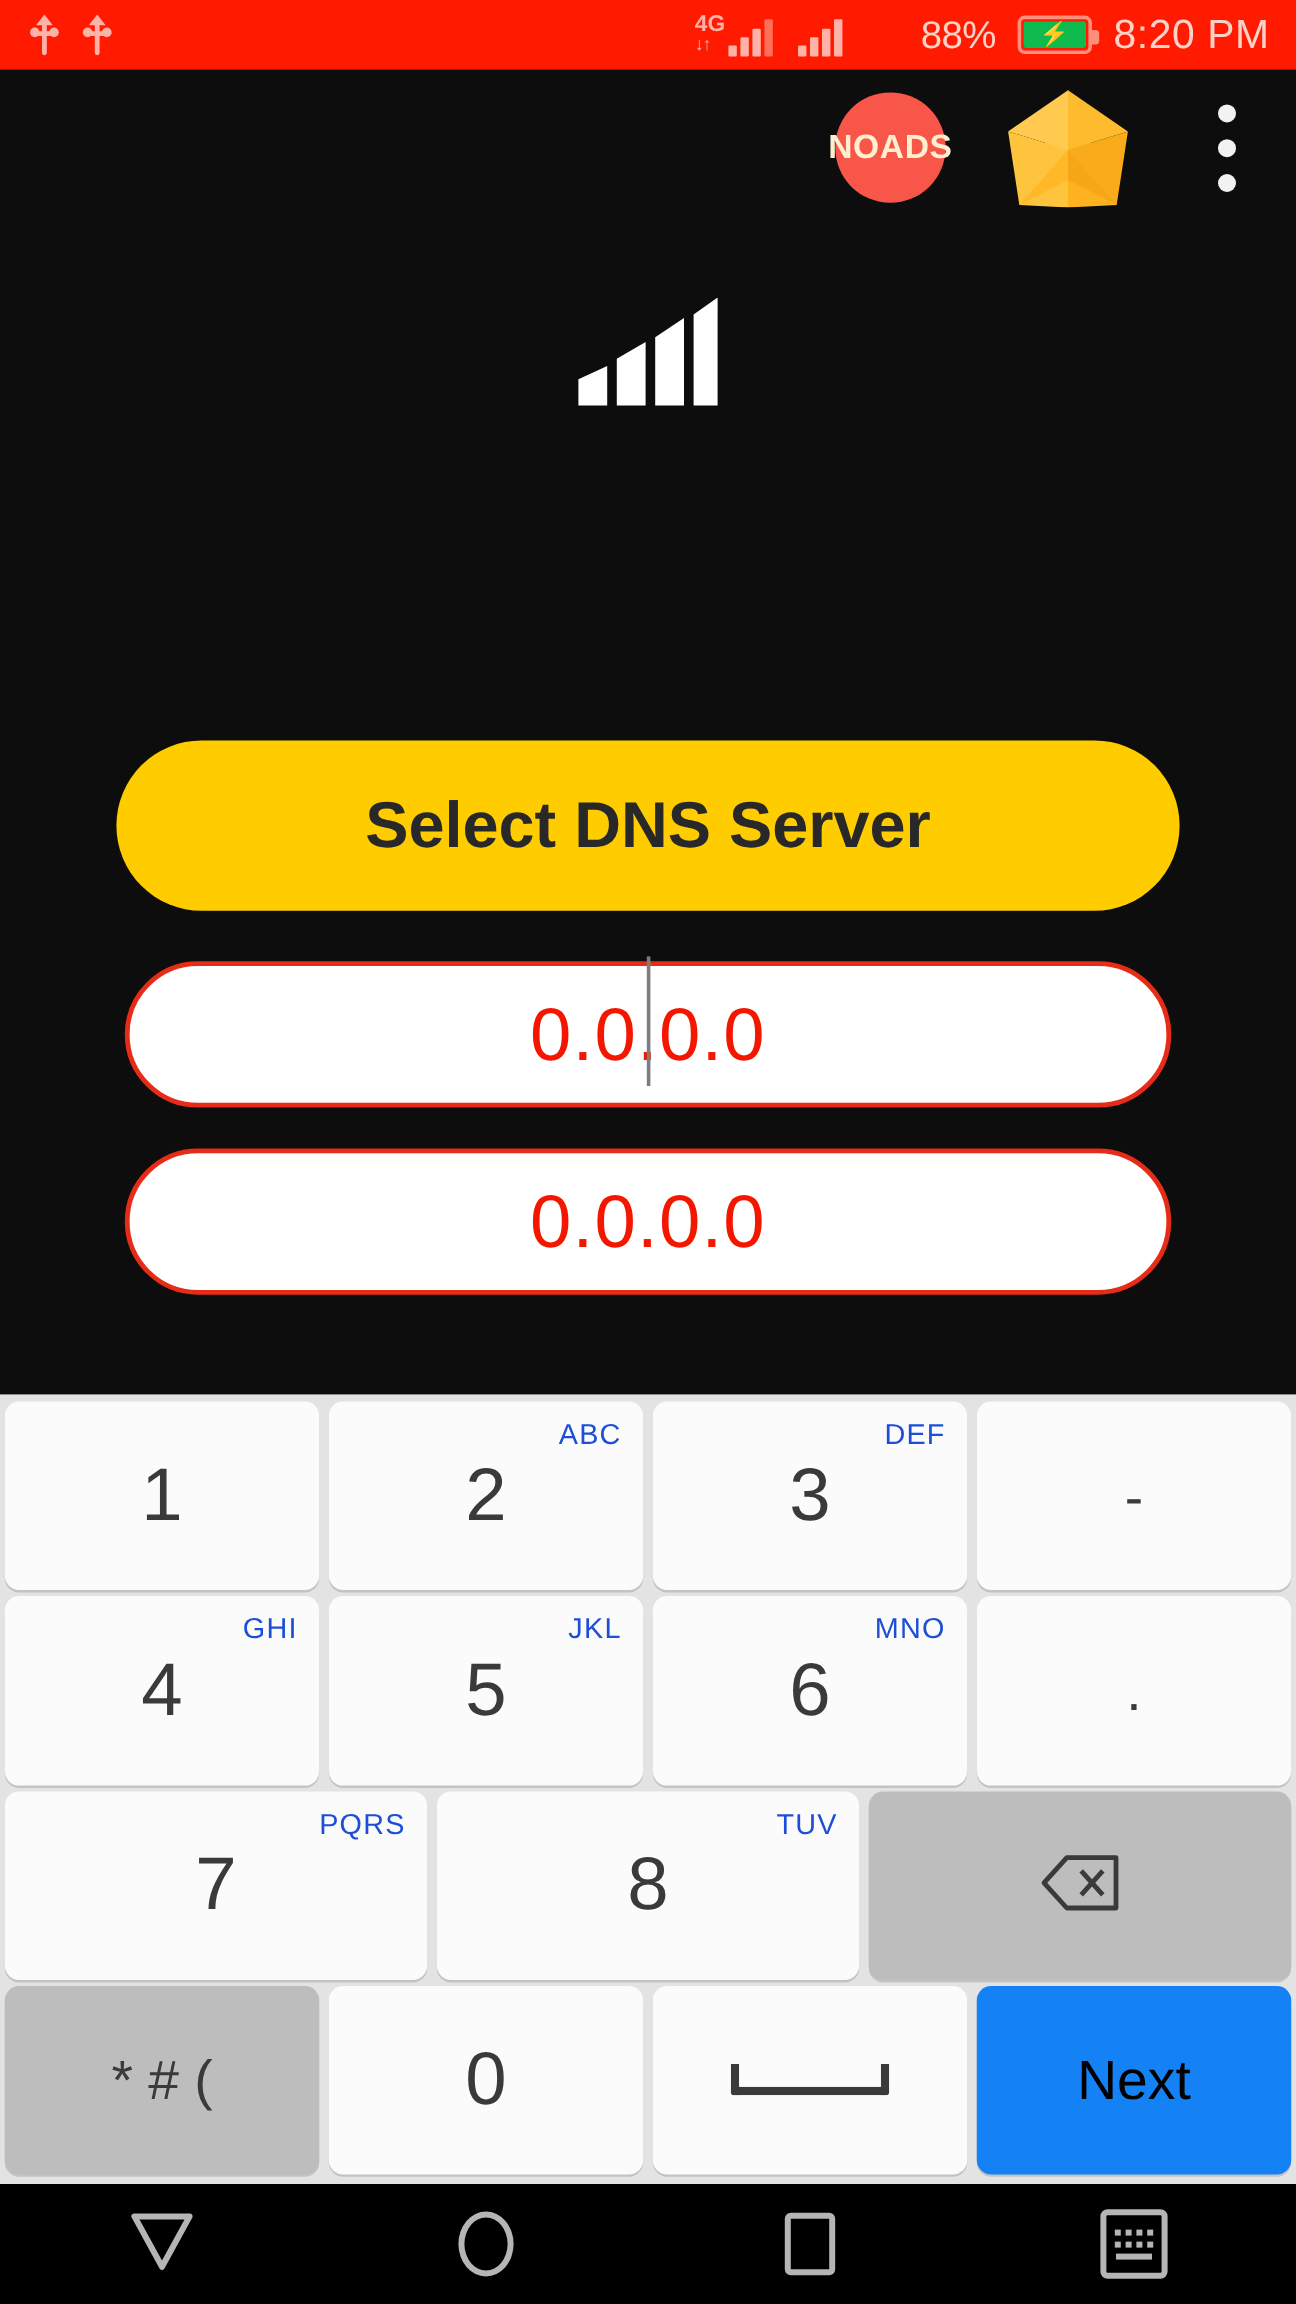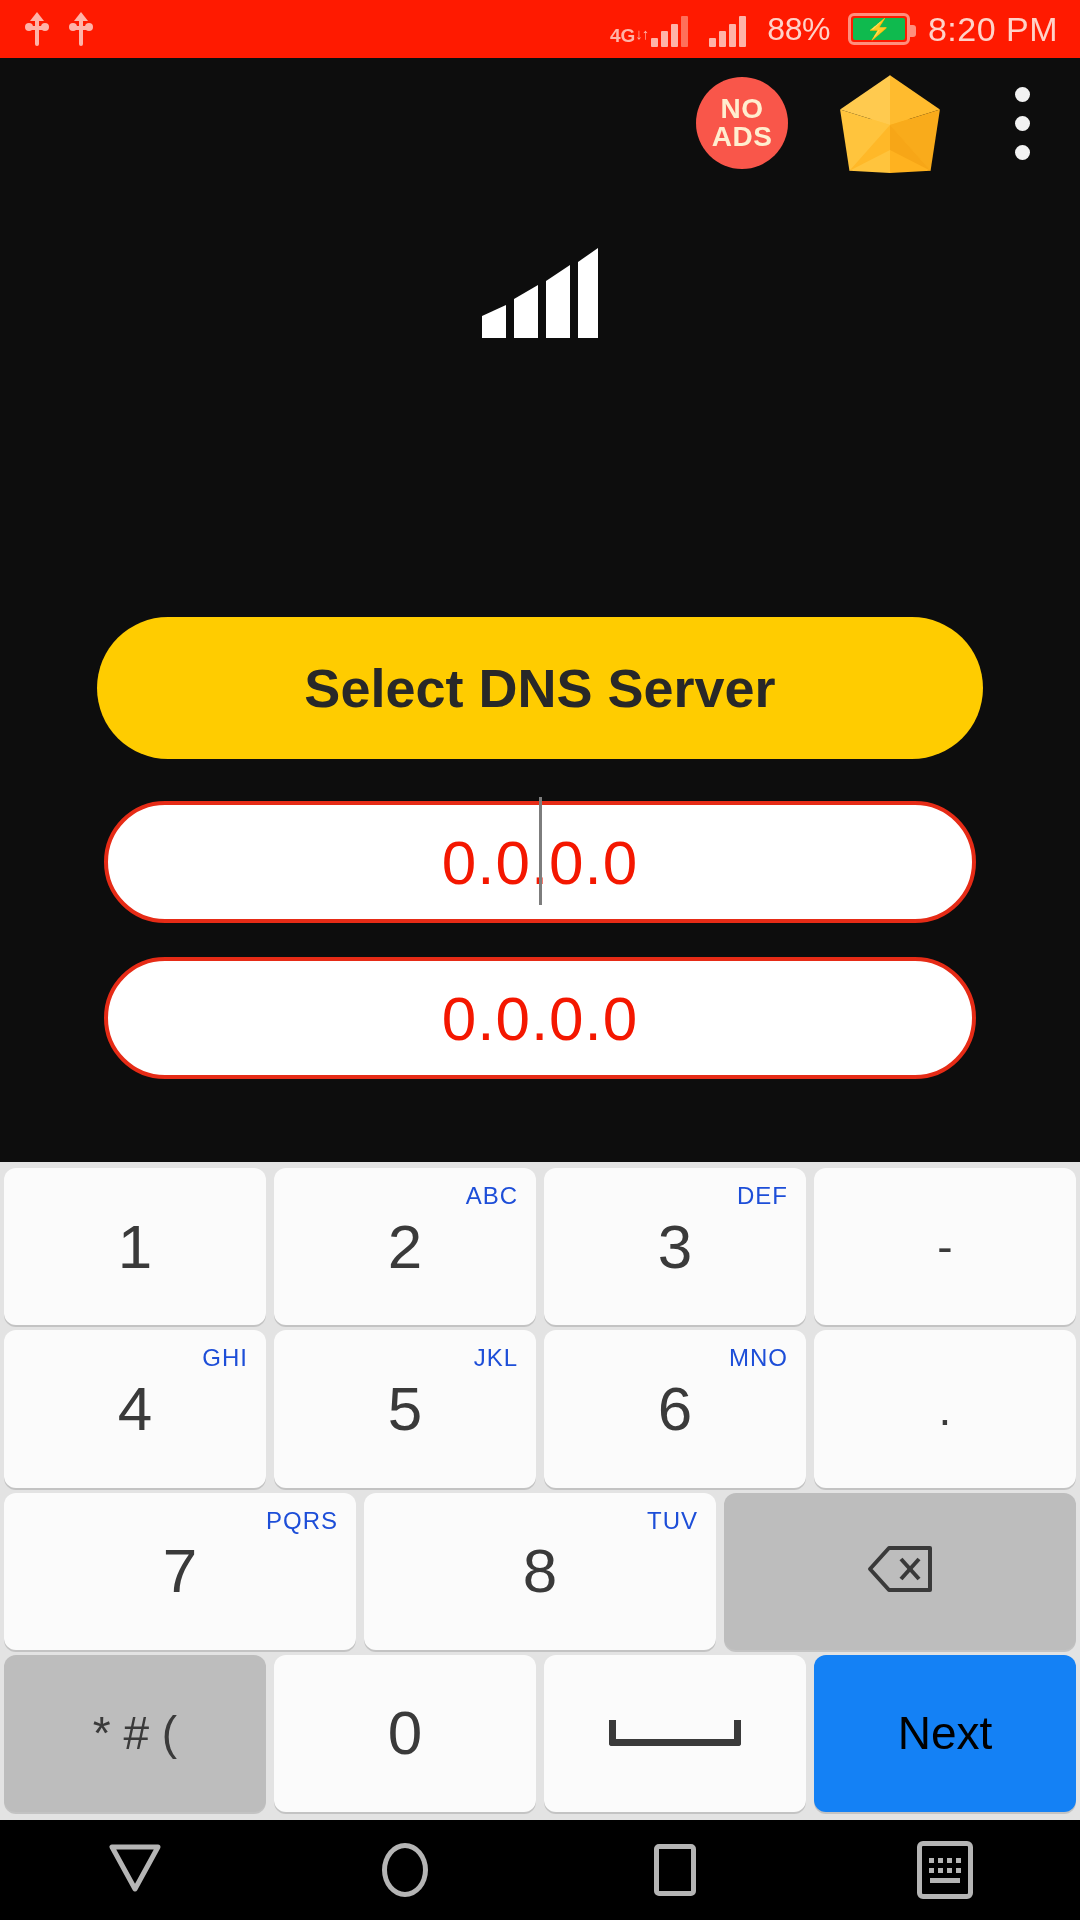--- a/index.html
+++ b/index.html
@@ -41,22 +41,22 @@
   .usb-icon .dotl { left:-1px; }
   .usb-icon .dotr { right:-1px; }
 
   .net-label { font-size:19px; color:#ffb3a8; font-weight:bold; line-height:1; }
   .net-sub { font-size:15px; color:#ffb3a8; font-weight:bold; line-height:1; letter-spacing:-1px;}
   .sig-group { display:flex; align-items:flex-end; height:36px; }
   .sig-group .b { width:7px; background:#ffb3a8; margin-right:3px; border-radius:1px; }
   .sig-group .b.empty { background:#ff6f5a; }
   .sig1 { height:9px; } .sig2 { height:16px; } .sig3 { height:23px; } .sig4 { height:31px; }
   .signal-4g { display:flex; align-items:flex-end; }
-  .fourg-text { display:flex; align-items:flex-start; margin-right:3px; padding-bottom:2px;}
-  .batt-pct { font-size:32px; color:#ffd2c8; font-weight:500; letter-spacing:-0.5px; }
+  .fourg-text { display:flex; flex-direction:column; align-items:flex-start; margin-right:3px; padding-bottom:2px;}
+  .batt-pct { font-size:32px; color:#ffd2c8; font-weight:500; letter-spacing:-0.5px;margin-left:44px; }
   .battery {
     position:relative; width:62px; height:32px;
     border:3px solid #ff8f7d; border-radius:6px; padding:2px;
   }
   .battery .fill { width:100%; height:100%; background:#0fba4e; border-radius:2px; position:relative;}
   .battery .nub {
     position:absolute; right:-9px; top:9px; width:6px; height:12px;
     background:#ff8f7d; border-radius:0 3px 3px 0;
   }
   .bolt {
@@ -66,21 +66,21 @@
   .clock { font-size:34px; color:#ffd2c8; letter-spacing:0.5px; }
 
   
   .app-header {
     position:absolute; top:58px; left:0; width:1080px; height:130px;
     display:flex; align-items:center; justify-content:flex-end;
     padding-right:28px; gap:48px;
   }
   .noads-badge {
     width:92px; height:92px; border-radius:50%; background:#f9564a;
-    display:flex; flex-direction:column; align-items:center; justify-content:center;
+    display:flex; flex-direction:row; align-items:center; justify-content:center;
     color:#ffeecf; font-weight:bold; font-size:28px; line-height:1.0; letter-spacing:0.5px;
   }
   .star-btn { width:108px; height:108px; display:flex; align-items:center; justify-content:center;}
   .kebab { width:60px; height:96px; display:flex; flex-direction:column; align-items:center; justify-content:center; gap:14px;}
   .kebab span { width:15px; height:15px; border-radius:50%; background:#f2f2f2; display:block;}
 
   
   .content { position:absolute; top:188px; left:0; width:1080px; height:974px; }
   .big-signal {
     position:absolute; top:60px; left:50%; transform:translateX(-50%);

